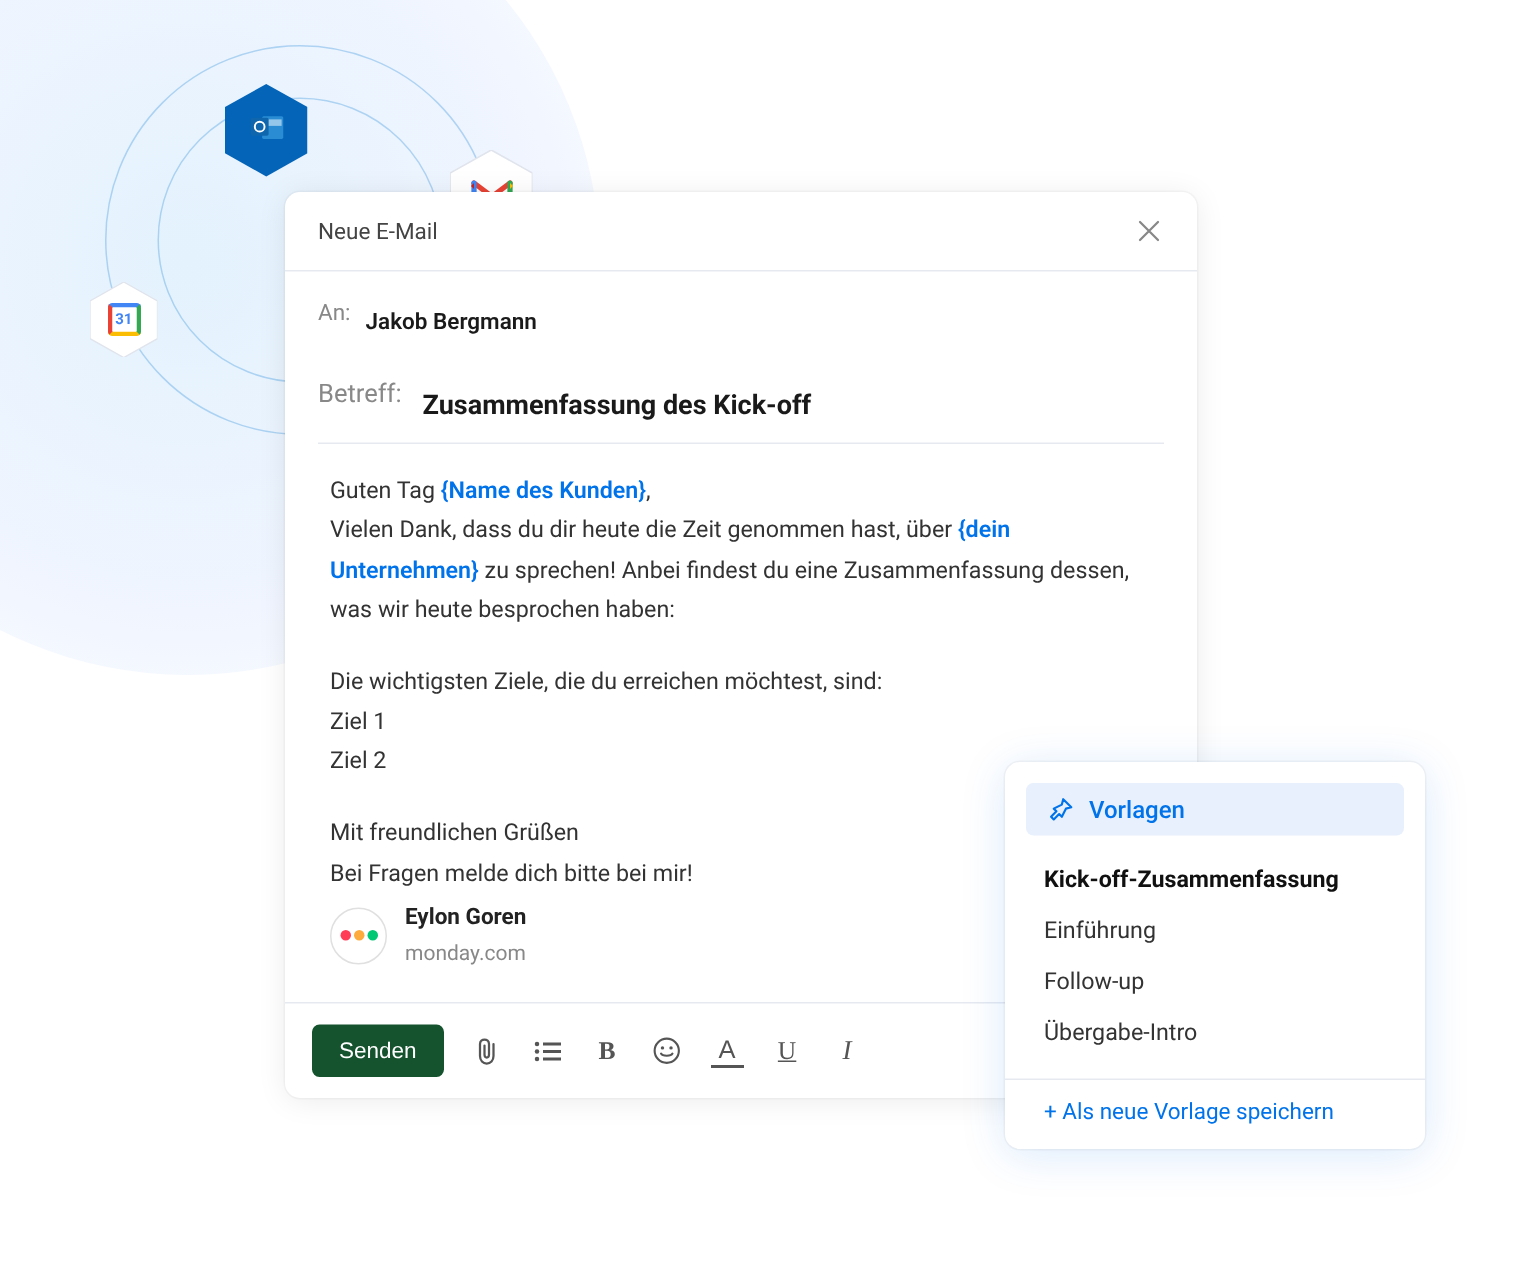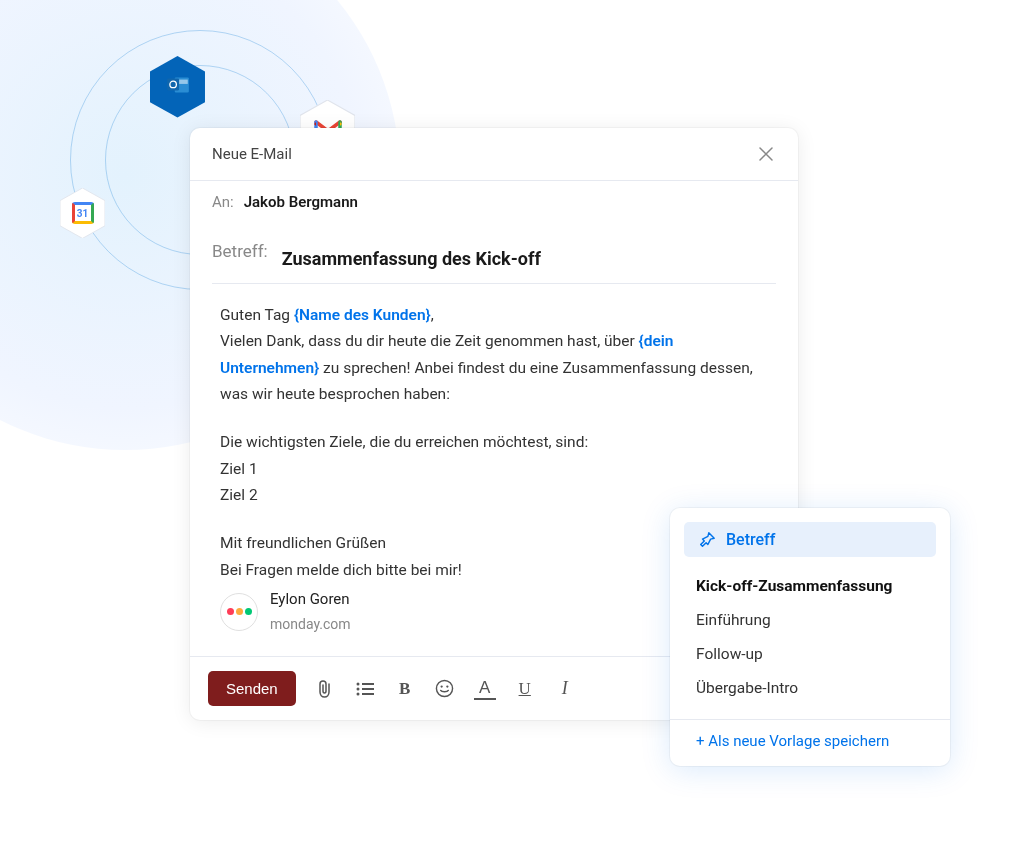--- a/index.html
+++ b/index.html
@@ -65,21 +65,21 @@
     }
     .close-btn { cursor: pointer; color: #666; width: 20px; height: 20px; display: flex; align-items: center; justify-content: center; }
     .email-row {
       display: flex;
       align-items: center;
       padding: 12px 22px;
       font-size: 15px;
       gap: 10px;
     }
     .email-row .label-text { color: #888; }
-    .email-row .value-text { color: #1a1a1a; font-weight: 600; }
+    .email-row .value-text { color: #1a1a1a; font-weight: 600; margin-top: 12px; }
     .subject-row {
       padding: 10px 22px 14px 22px;
       border-bottom: 1px solid #e6e9f0;
       margin: 0 22px 0 22px;
       padding-left: 0;
       padding-right: 0;
       display: flex;
       align-items: center;
       gap: 14px;
       text-align: center;
@@ -99,31 +99,31 @@
     .avatar-circle {
       width: 38px; height: 38px; border-radius: 50%;
       background: #fff; border: 1px solid #e0e0e0;
       display: flex; align-items: center; justify-content: center;
     }
     .avatar-dots { display: flex; gap: 2px; }
     .dot { width: 7px; height: 7px; border-radius: 50%; }
     .dot-red { background: #ff3d57; }
     .dot-yellow { background: #fdab3d; }
     .dot-green { background: #00c875; }
-    .sig-text .sig-name { font-weight: 400; color: #222; font-size: 15px; }
+    .sig-text .sig-name { font-weight: 700; color: #222; font-size: 15px; }
     .sig-text .sig-company { color: #888; font-size: 14px; }
     .toolbar {
       border-top: 1px solid #e6e9f0;
       padding: 14px 18px;
       display: flex;
       align-items: center;
       gap: 18px;
     }
     .send-btn {
-      background: #7f1d1d;
+      background: #14532d;
       color: #fff;
       border: none;
       padding: 9px 18px;
       border-radius: 5px;
       font-size: 15px;
       font-weight: 500;
       cursor: pointer;
     }
     .tool-icon { width: 22px; height: 22px; display: flex; align-items: center; justify-content: center; color: #555; cursor: pointer; }
     .tool-icon.bold { font-weight: 700; font-size: 17px; font-family: Georgia, serif; }
@@ -299,21 +299,21 @@
     <span class="tool-icon i-icon">I</span>
   </div>
 </div>
 
 <div class="templates-card">
   <div class="templates-hdr-wrap">
     <div class="templates-hdr">
       <svg width="18" height="18" viewBox="0 0 20 20">
           <path d="M12 2 L18 8 L14 9 L11 15 L9 13 L5 17 L3 15 L7 11 L5 9 L11 6 Z" fill="none" stroke="#0073ea" stroke-width="1.6" stroke-linejoin="round"></path>
         </svg>
-      <span>Betreff</span>
+      <span>Vorlagen</span>
     </div>
   </div>
   <div class="tmpl-items">
     <div class="tmpl-item active">Kick-off-Zusammenfassung</div>
     <div class="tmpl-item">Einführung</div>
     <div class="tmpl-item">Follow-up</div>
     <div class="tmpl-item">Übergabe-Intro</div>
   </div>
   <div class="tmpl-divider"></div>
   <div class="tmpl-save">+ Als neue Vorlage speichern</div>

